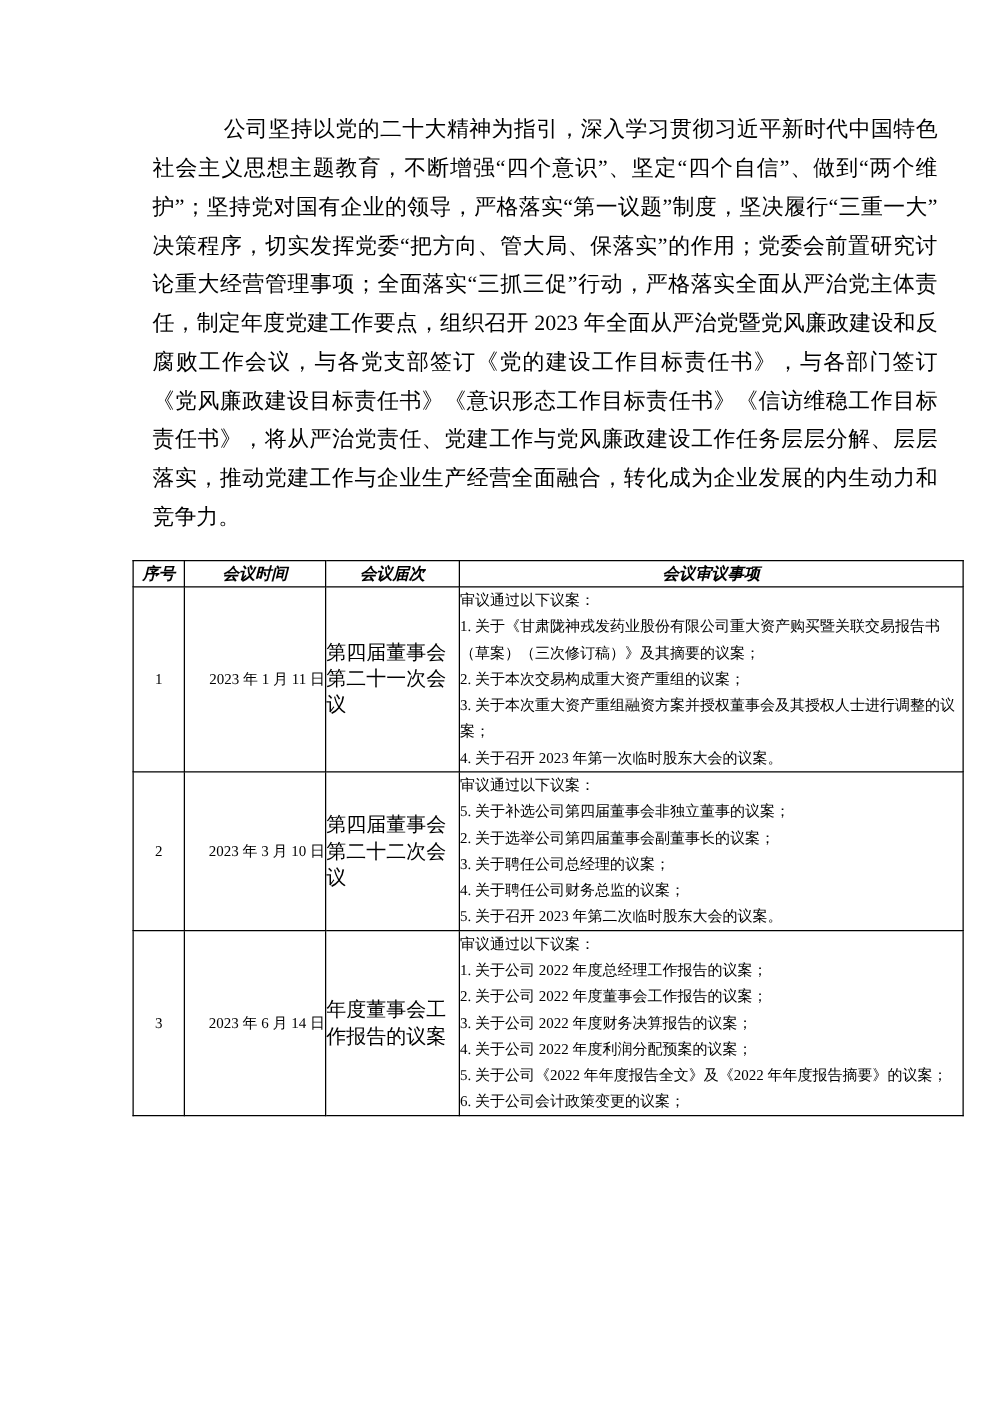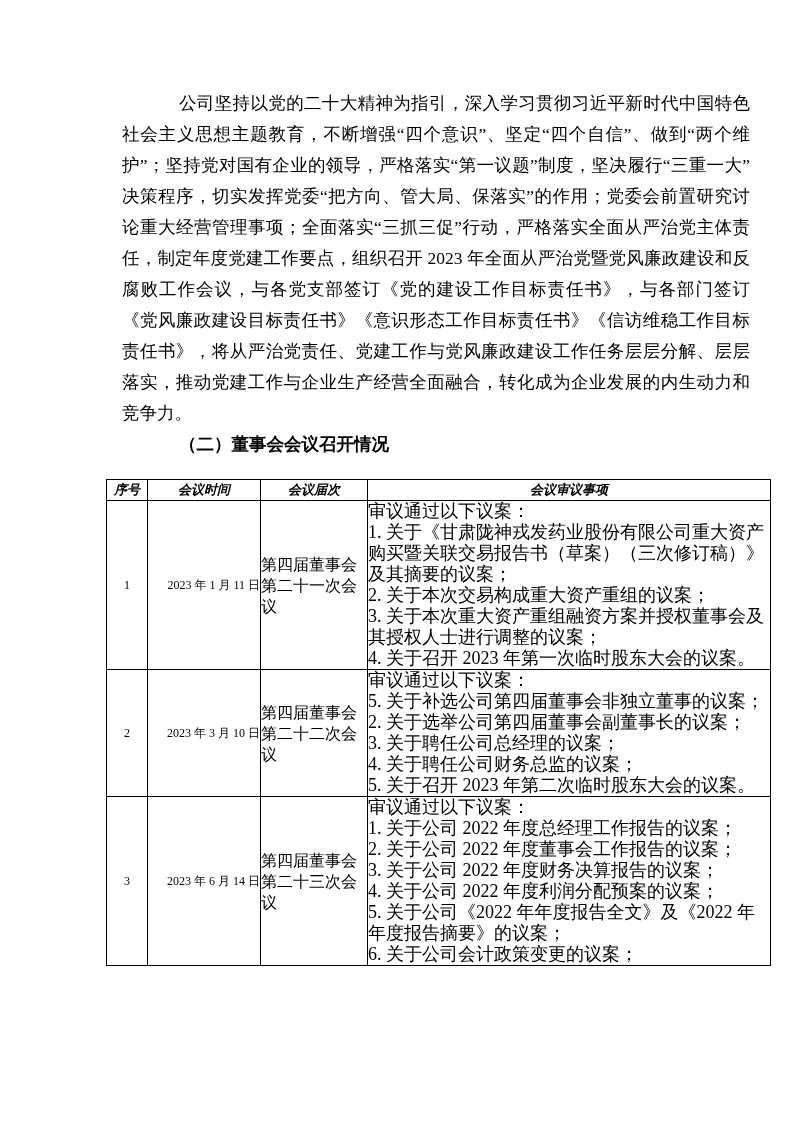--- a/index.html
+++ b/index.html
@@ -72,39 +72,38 @@
     white-space: nowrap;
   }
   td.c-session {
     font-size: 16px;
     line-height: 21px;
     vertical-align: middle;
     padding: 0 7px;
     word-break: break-all;
   }
   td.c-items {
-    font-size: 18px;
+    font-size: 12px;
     vertical-align: top;
     padding: 1px 6px 2px 6px;
   }
   .item-line {
     line-height: 21px;
     text-align: left;
     word-break: break-all;
   }
 </style>
 </head>
 <body>
 
 <div class="page">
   <div class="content">
 
     <p class="para">公司坚持以党的二十大精神为指引，深入学习贯彻习近平新时代中国特色社会主义思想主题教育，不断增强“四个意识”、坚定“四个自信”、做到“两个维护”；坚持党对国有企业的领导，严格落实“第一议题”制度，坚决履行“三重一大”决策程序，切实发挥党委“把方向、管大局、保落实”的作用；党委会前置研究讨论重大经营管理事项；全面落实“三抓三促”行动，严格落实全面从严治党主体责任，制定年度党建工作要点，组织召开 2023 年全面从严治党暨党风廉政建设和反腐败工作会议，与各党支部签订《党的建设工作目标责任书》，与各部门签订《党风廉政建设目标责任书》《意识形态工作目标责任书》《信访维稳工作目标责任书》，将从严治党责任、党建工作与党风廉政建设工作任务层层分解、层层落实，推动党建工作与企业生产经营全面融合，转化成为企业发展的内生动力和竞争力。</p>
 
-    <h3 class="heading">（二）董事会会议召开情况</h3>
 
 
     <table class="meetings">
       <colgroup>
         <col style="width:41px">
         <col style="width:113px">
         <col style="width:107px">
         <col style="width:403px">
       </colgroup>
       <thead>
@@ -137,21 +136,21 @@
             <div class="item-line">5. 关于补选公司第四届董事会非独立董事的议案；</div>
             <div class="item-line">2. 关于选举公司第四届董事会副董事长的议案；</div>
             <div class="item-line">3. 关于聘任公司总经理的议案；</div>
             <div class="item-line">4. 关于聘任公司财务总监的议案；</div>
             <div class="item-line">5. 关于召开 2023 年第二次临时股东大会的议案。</div>
           </td>
         </tr>
         <tr>
           <td class="c-no">3</td>
           <td class="c-date">2023 年 6 月 14 日</td>
-          <td class="c-session">第四届董事会第二十三次会议</td>
+          <td class="c-session">年度董事会工作报告的议案</td>
           <td class="c-items">
             <div class="item-line">审议通过以下议案：</div>
             <div class="item-line">1. 关于公司 2022 年度总经理工作报告的议案；</div>
             <div class="item-line">2. 关于公司 2022 年度董事会工作报告的议案；</div>
             <div class="item-line">3. 关于公司 2022 年度财务决算报告的议案；</div>
             <div class="item-line">4. 关于公司 2022 年度利润分配预案的议案；</div>
             <div class="item-line">5. 关于公司《2022 年年度报告全文》及《2022 年年度报告摘要》的议案；</div>
             <div class="item-line">6. 关于公司会计政策变更的议案；</div>
           </td>
         </tr>

